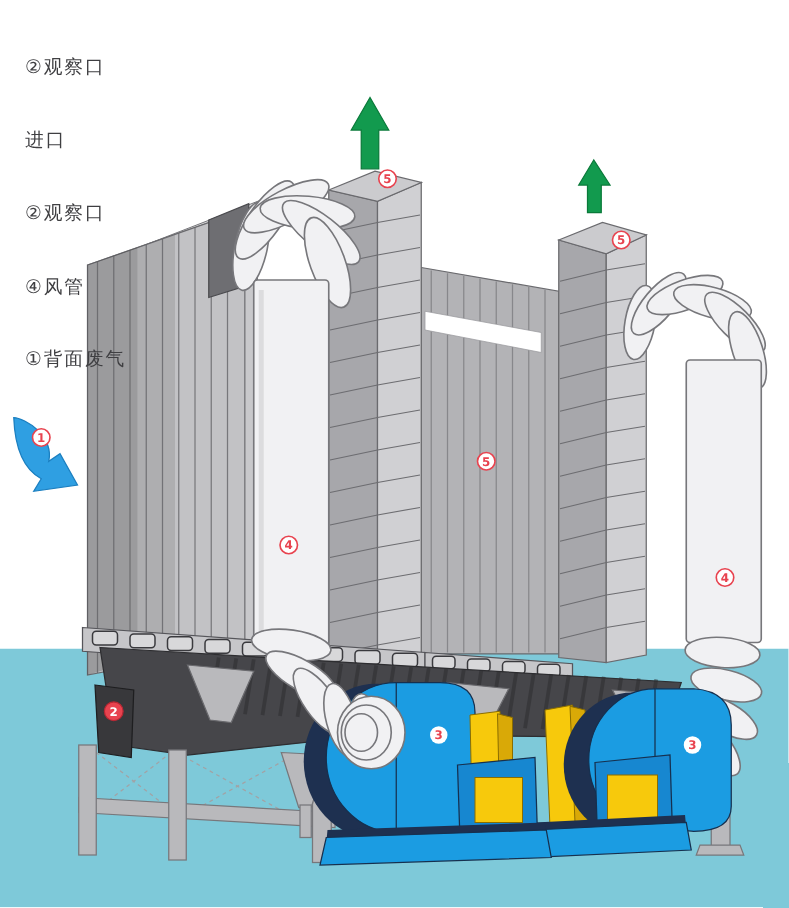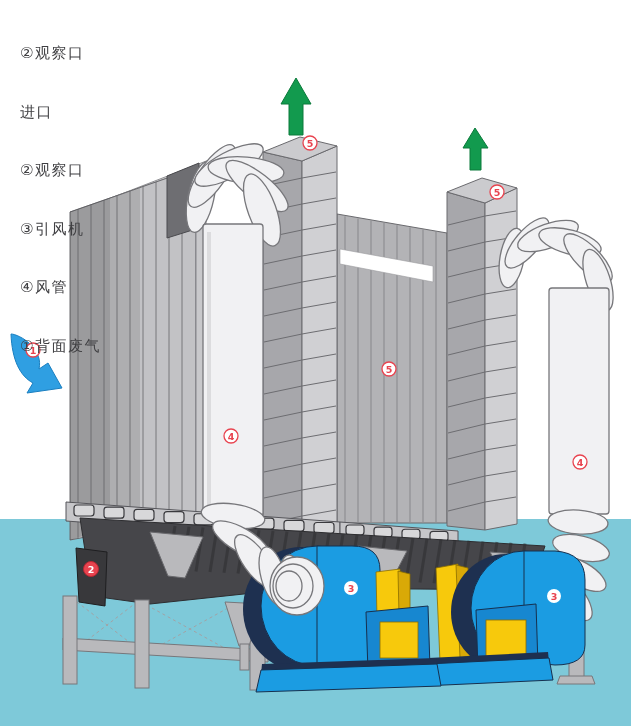--- a/index.html
+++ b/index.html
@@ -295,18 +295,17 @@
   <g class="badge badge-outline">
     <circle cx="389" cy="369" r="7"></circle>
         <text x="389" y="372.5">5</text>
   </g>
 </svg>
 
   <div class="legend">
     <div>②观察口</div>
     <div>进口</div>
     <div>②观察口</div>
-    <div>③引风机</div>
     <div>④风管</div>
     <div>①背面废气</div>
   </div>
 
 </div>
 
 </body></html>

